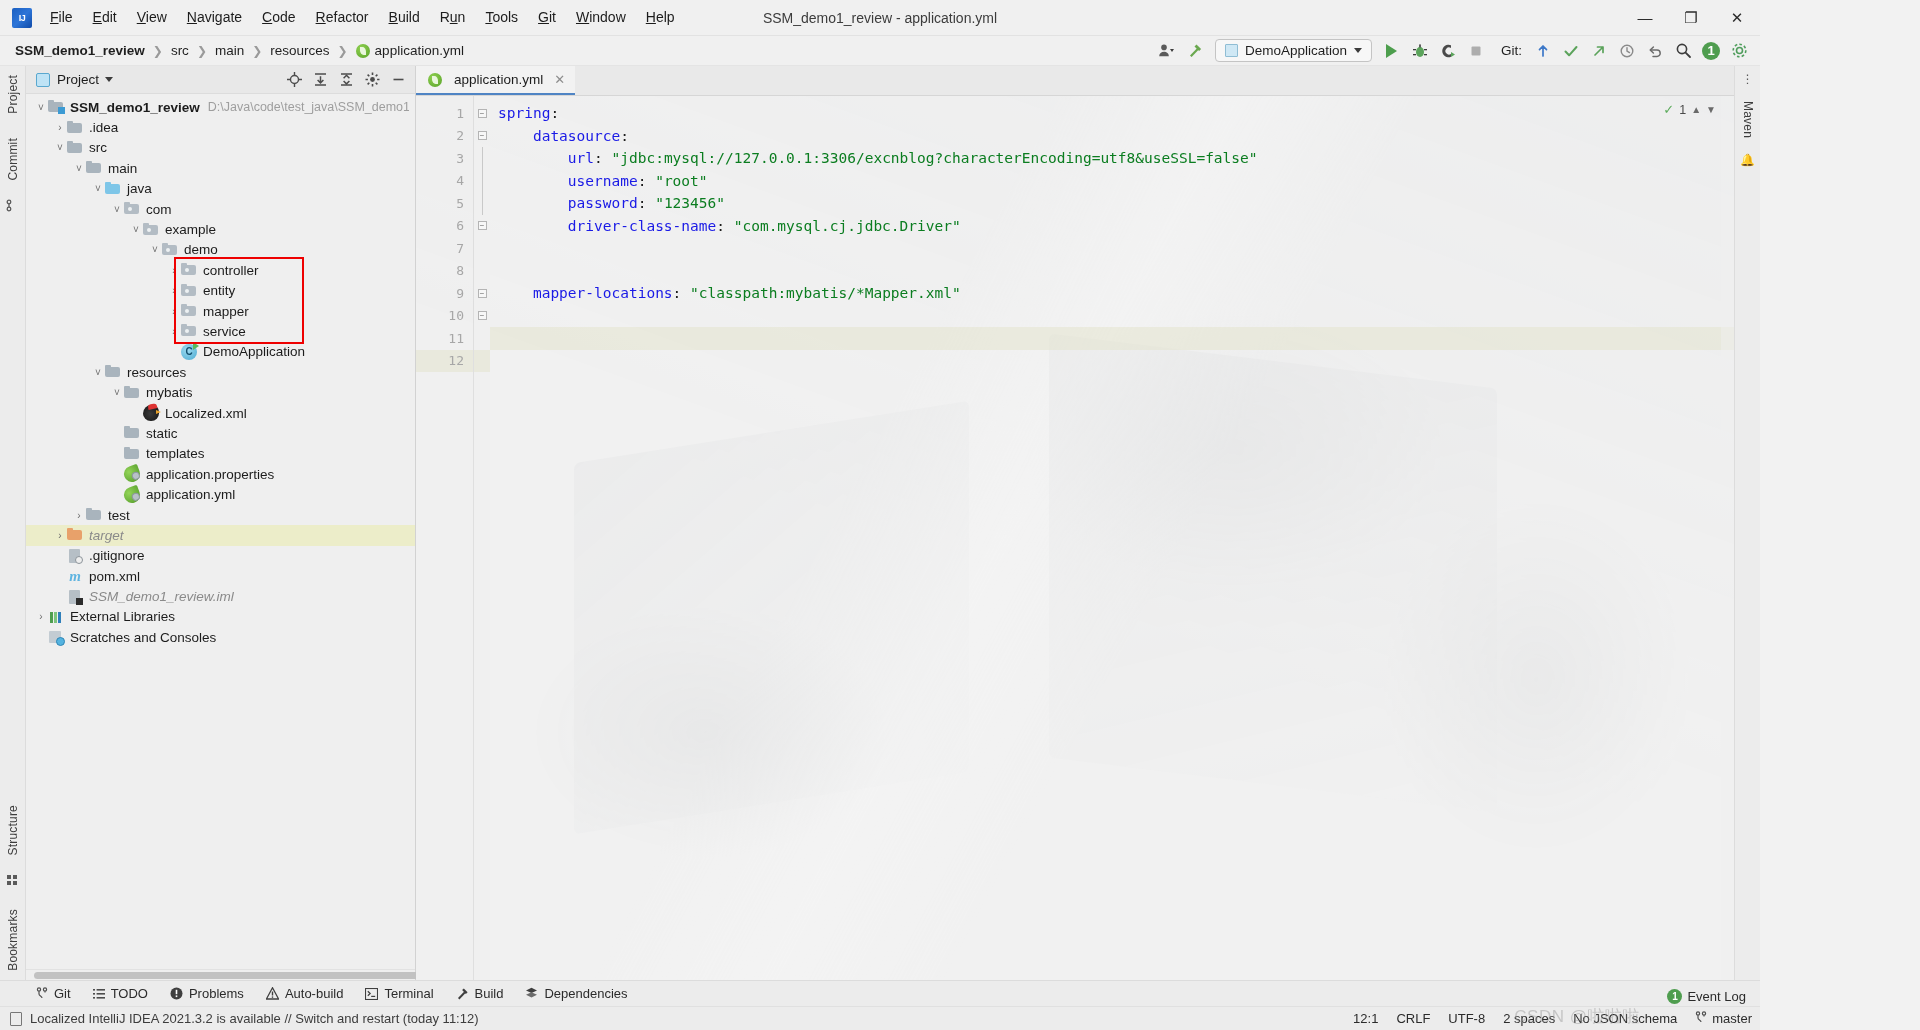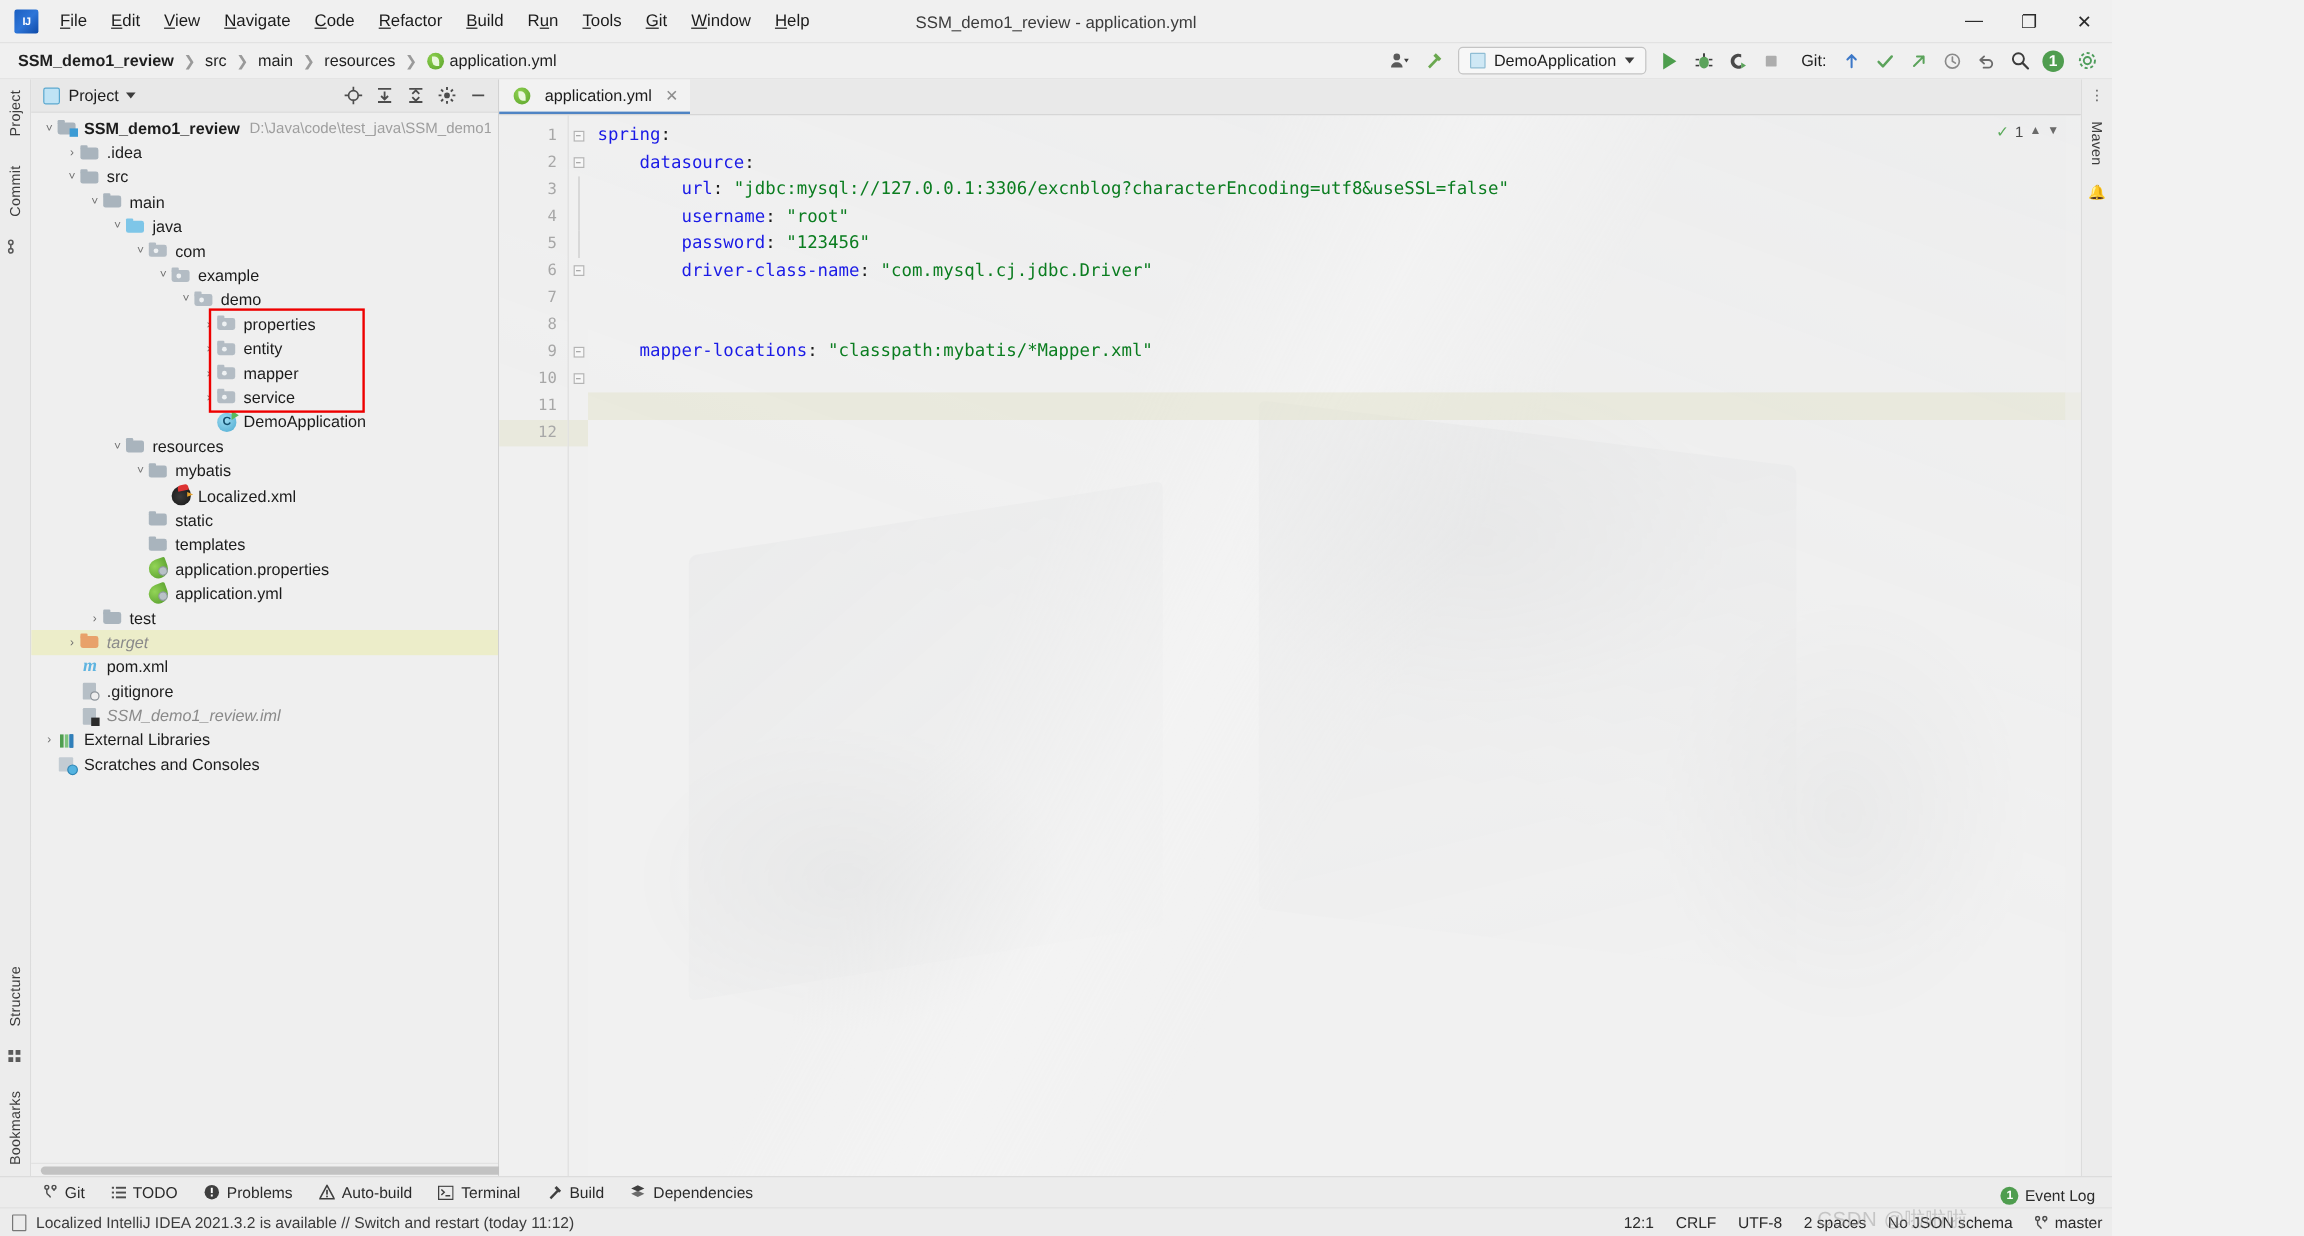--- a/index.html
+++ b/index.html
@@ -432,21 +432,21 @@
     background: #ececec; border-top: 1px solid #e0e0e0;
     padding: 0 8px 0 10px; position: relative;
   }
   .sb-msg { font-size: 13px; color: #3c3c3c; margin-left: 8px; cursor: default; }
   .sb-doc {
     width: 12px; height: 14px; border: 1.4px solid #777; border-radius: 1px;
     flex: 0 0 12px;
   }
   .sb-right { margin-left: auto; display: flex; align-items: center; gap: 18px; }
   .sb-cell { font-size: 13px; color: #2b2b2b; cursor: default; }
-  .sb-branch { display: flex; align-items: flex-end; gap: 5px; }
+  .sb-branch { display: flex; align-items: flex-start; gap: 5px; }
 
   .eventlog {
     position: absolute; right: 14px; bottom: 26px;
     display: flex; align-items: center; gap: 5px;
     font-size: 13px; color: #2b2b2b; cursor: default; z-index: 12;
   }
   .eventlog .badge {
     width: 15px; height: 15px; border-radius: 50%;
     background: #4f9d4f; color: #fff; font-size: 10px;
     display: flex; align-items: center; justify-content: center; font-weight: bold;
@@ -705,21 +705,21 @@
             <span class="ico folder folder-pkg">
               <span class="dot"></span>
             </span>
             <span class="node-label">demo</span>
           </div>
           <div class="tnode" style="padding-left: 141px;">
             <span class="arrow">›</span>
             <span class="ico folder folder-pkg">
               <span class="dot"></span>
             </span>
-            <span class="node-label">properties</span>
+            <span class="node-label">controller</span>
           </div>
           <div class="tnode" style="padding-left: 141px;">
             <span class="arrow">›</span>
             <span class="ico folder folder-pkg">
               <span class="dot"></span>
             </span>
             <span class="node-label">entity</span>
           </div>
           <div class="tnode" style="padding-left: 141px;">
             <span class="arrow">›</span>
@@ -789,29 +789,29 @@
             <span class="ico folder"></span>
             <span class="node-label">test</span>
           </div>
           <div class="tnode highlight-row" style="padding-left: 27px;">
             <span class="arrow">›</span>
             <span class="ico folder folder-orange"></span>
             <span class="node-label dim">target</span>
           </div>
           <div class="tnode" style="padding-left: 27px;">
             <span class="arrow none">&nbsp;</span>
+            <span class="ico file">
+              <span class="badge"></span>
+            </span>
+            <span class="node-label">.gitignore</span>
+          </div>
+          <div class="tnode" style="padding-left: 27px;">
+            <span class="arrow none">&nbsp;</span>
             <span class="ico maven"></span>
             <span class="node-label">pom.xml</span>
-          </div>
-          <div class="tnode" style="padding-left: 27px;">
-            <span class="arrow none">&nbsp;</span>
-            <span class="ico file">
-              <span class="badge"></span>
-            </span>
-            <span class="node-label">.gitignore</span>
           </div>
           <div class="tnode" style="padding-left: 27px;">
             <span class="arrow none">&nbsp;</span>
             <span class="ico file">
               <span class="badge sq"></span>
             </span>
             <span class="node-label dim">SSM_demo1_review.iml</span>
           </div>
           <div class="tnode" style="padding-left: 8px;">
             <span class="arrow">›</span>

